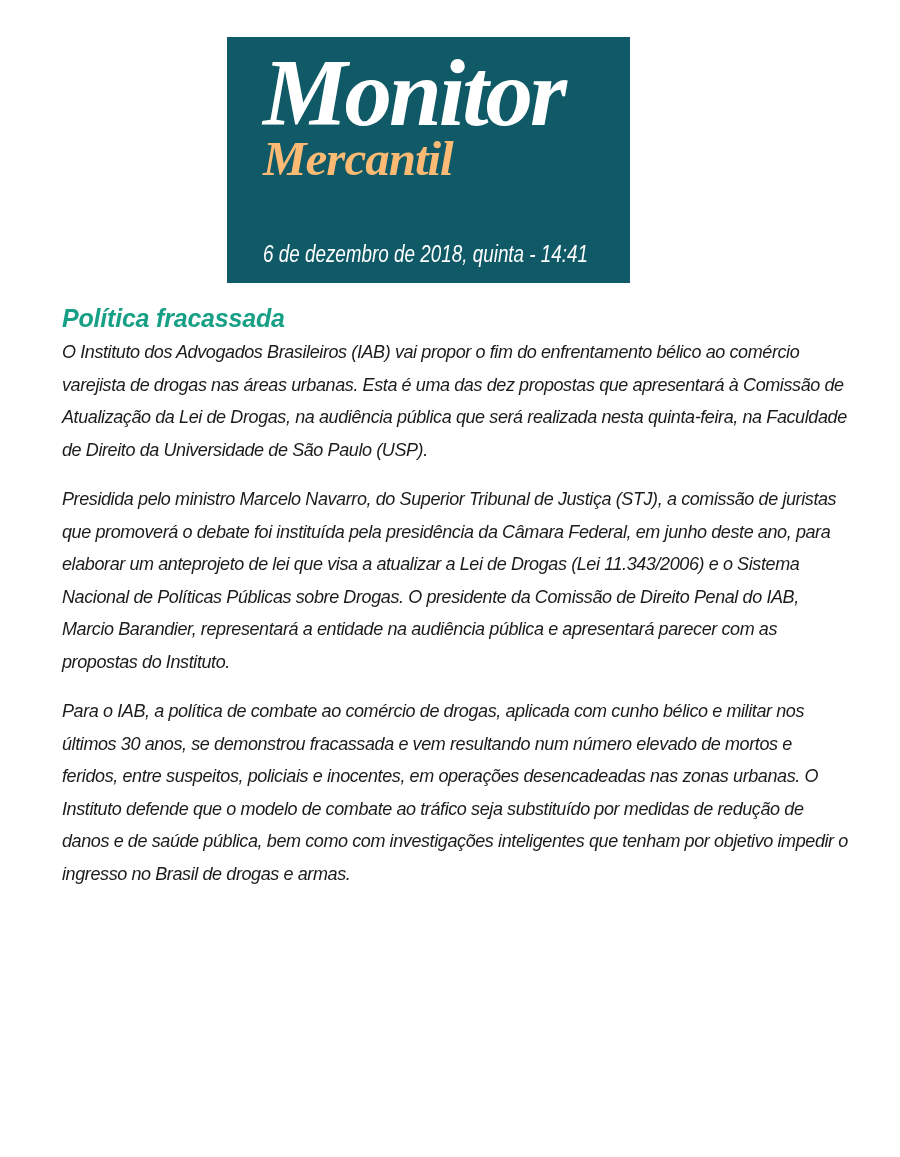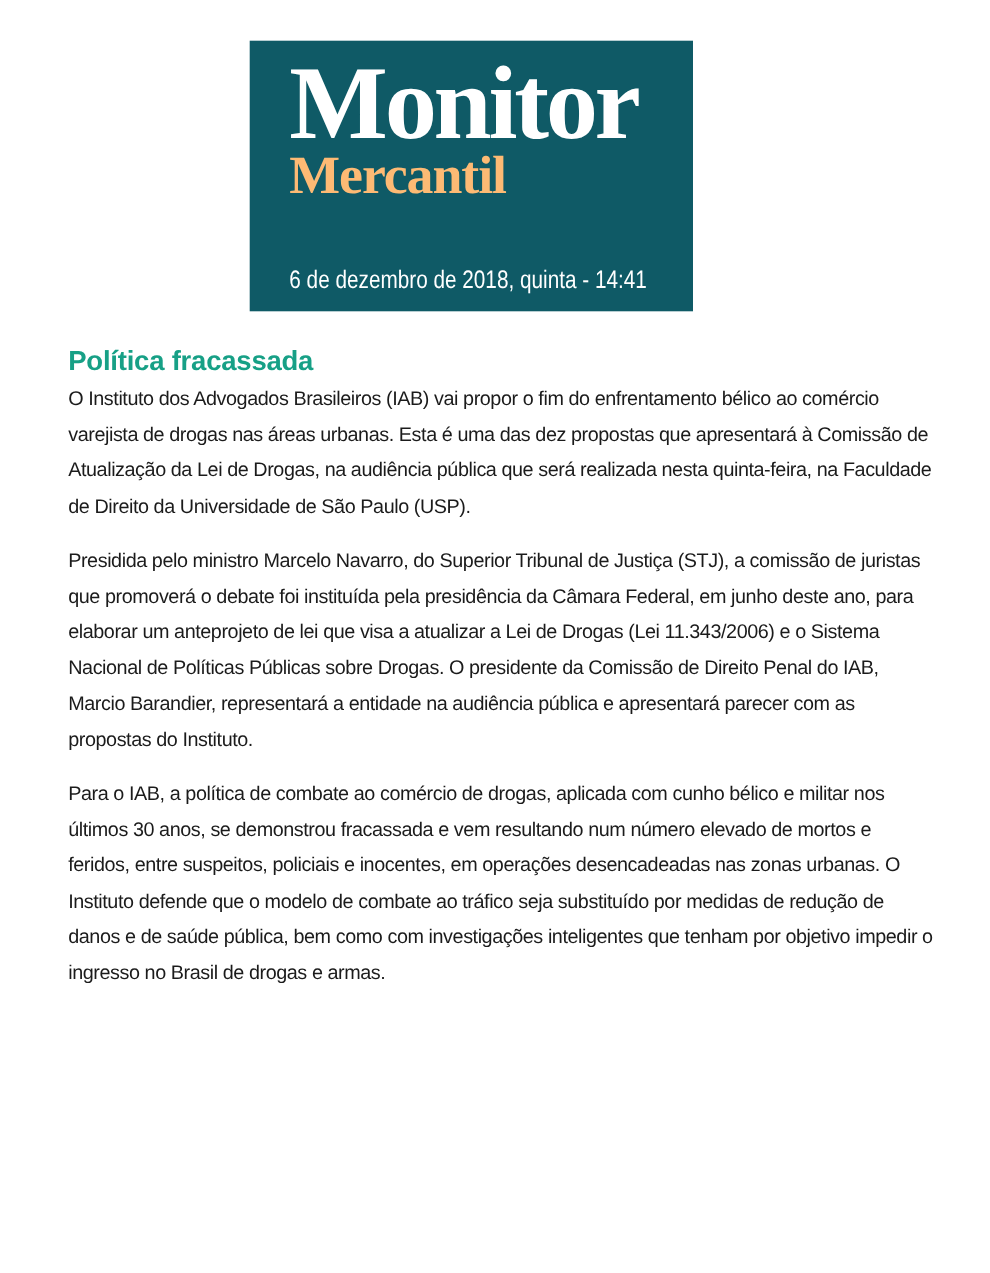--- a/index.html
+++ b/index.html
@@ -8,20 +8,21 @@
     padding: 0;
     background: #ffffff;
   }
   .page {
     position: relative;
     width: 900px;
     height: 1157px;
     background: #ffffff;
     overflow: hidden;
     font-family: "Liberation Sans", sans-serif;
+    font-style: italic;
   }
 
   
   .masthead {
     position: absolute;
     left: 227px;
     top: 37px;
     width: 403px;
     height: 246px;
     background: #0F5A66;
@@ -60,21 +61,21 @@
     color: #ffffff;
     white-space: nowrap;
     transform: scaleX(0.82);
     transform-origin: left center;
   }
 
   
   .article {
     position: absolute;
     left: 62px;
-    top: 310px;
+    top: 300px;
     width: 790px;
     color: #1b1b1b;
   }
   .article h1 {
     margin: 0;
     font-size: 25px;
     line-height: 36px;
     font-weight: bold;
     color: #17A086;
     letter-spacing: -0.2px;

